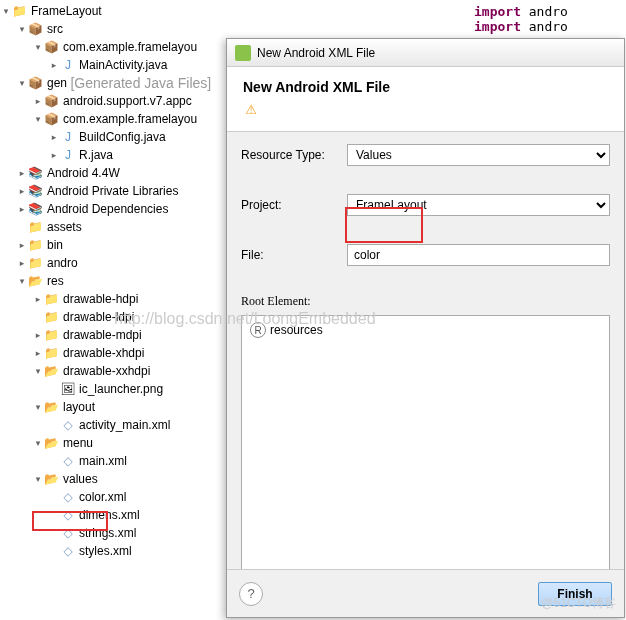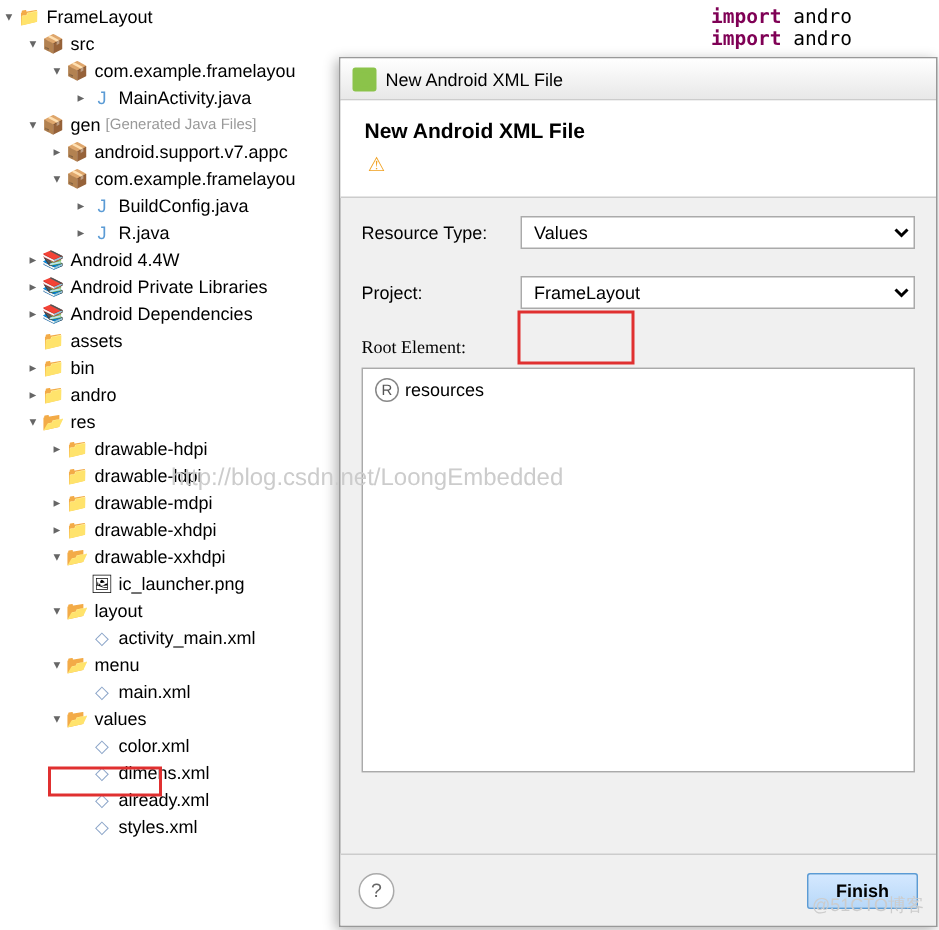--- a/index.html
+++ b/index.html
@@ -8,38 +8,38 @@
     .tree-panel { position: absolute; left: 0; top: 0; width: 226px; height: 620px; background: #fff; padding: 2px 0; }
     .tree-item { display: flex; align-items: center; height: 18px; padding-left: 4px; white-space: nowrap; cursor: default; }
     .expander { width: 12px; height: 12px; display: inline-flex; align-items: center; justify-content: center; font-size: 9px; color: #666; }
     .icon { width: 16px; height: 16px; display: inline-flex; align-items: center; justify-content: center; margin-right: 3px; }
     .folder { color: #d4a84b; }
     .folder-open { color: #d4a84b; }
     .java-icon { color: #5b9bd5; }
     .xml-icon { color: #8aa4c8; }
     .lib-icon { color: #8b6914; }
     .package-icon { color: #c8a050; }
-    .gen-text { color: #999; font-size: 10px; }
+    .gen-text { color: #999; font-size: 14px; }
     .project-icon { color: #a0a0a0; }
     
     .code-bg { position: absolute; right: 0; top: 0; width: 160px; height: 38px; background: #fff; padding: 4px 8px; font-family: Consolas, monospace; font-size: 13px; }
     .kw { color: #7f0055; font-weight: bold; }
     .id-text { color: #000; }
     
     .dialog { position: absolute; left: 226px; top: 38px; width: 399px; height: 580px; background: #f0f0f0; border: 1px solid #999; box-shadow: -2px 2px 8px rgba(0,0,0,0.3); }
     .titlebar { height: 28px; background: linear-gradient(#fff, #e8e8e8); display: flex; align-items: center; padding: 0 8px; border-bottom: 1px solid #ccc; }
     .titlebar-icon { width: 16px; height: 16px; background: #8bc34a; border-radius: 2px; margin-right: 6px; display: flex; align-items: center; justify-content: center; }
     .titlebar-text { font-size: 12px; }
     .header { background: #fff; padding: 12px 16px 14px; border-bottom: 1px solid #ccc; }
     .header h2 { font-size: 14px; font-weight: bold; margin-bottom: 6px; }
     .warning-row { display: flex; align-items: center; gap: 6px; }
     .warn-icon { width: 16px; height: 16px; display: flex; align-items: center; justify-content: center; color: #f0a020; font-size: 13px; }
     
     .form { padding: 12px 14px; }
-    .form-row { display: flex; align-items: center; margin-bottom: 18px; }
+    .form-row { display: flex; align-items: center; margin-bottom: 28px; }
     .form-label { width: 106px; font-size: 12px; }
     .form-input { flex: 1; height: 22px; border: 1px solid #aaa; padding: 2px 6px; font-size: 12px; background: #fff; }
     .form-select { flex: 1; height: 22px; border: 1px solid #aaa; font-size: 12px; background: #fff; padding: 1px 4px; }
     .root-label { margin-bottom: 6px; display: block; font-family: Liberation Serif, serif; }
     .root-list { border: 1px solid #aaa; background: #fff; height: 270px; padding: 4px; }
     .root-item { display: flex; align-items: center; height: 20px; padding: 2px 4px; }
     .root-r { width: 16px; height: 16px; border: 1px solid #888; border-radius: 50%; display: inline-flex; align-items: center; justify-content: center; font-size: 10px; margin-right: 4px; color: #555; }
     
     .buttons { position: absolute; bottom: 0; left: 0; right: 0; height: 48px; border-top: 1px solid #ccc; display: flex; align-items: center; padding: 0 12px; gap: 8px; background: #f0f0f0; }
     .help-btn { width: 24px; height: 24px; border: 1px solid #aaa; border-radius: 50%; background: #fff; color: #666; font-size: 13px; display: flex; align-items: center; justify-content: center; margin-right: auto; }
@@ -191,21 +191,21 @@
       <span>color.xml</span>
     </div>
   <div class="tree-item" style="padding-left:48px">
       <span class="expander"></span>
       <span class="icon xml-icon">◇</span>
       <span>dimens.xml</span>
     </div>
   <div class="tree-item" style="padding-left:48px">
       <span class="expander"></span>
       <span class="icon xml-icon">◇</span>
-      <span>already.xml</span>
+      <span>strings.xml</span>
     </div>
   <div class="tree-item" style="padding-left:48px">
       <span class="expander"></span>
       <span class="icon xml-icon">◇</span>
       <span>styles.xml</span>
     </div>
 </div>
 
 <div class="code-bg">
   <div><span class="kw">import</span> <span class="id-text">andro</span></div>
@@ -229,20 +229,24 @@
   </div>
   <div class="form">
     <div class="form-row">
       <span class="form-label">Resource Type:</span>
       <select class="form-select"><option>Values</option></select>
     </div>
     <div class="form-row">
       <span class="form-label">Project:</span>
       <select class="form-select"><option>FrameLayout</option></select>
     </div>
+    <div class="form-row">
+      <span class="form-label">File:</span>
+      <input class="form-input" value="color" style="">
+    </div>
     <span class="root-label">Root Element:</span>
     <div class="root-list">
       <div class="root-item">
         <span class="root-r">R</span>
         <span>resources</span>
       </div>
     </div>
   </div>
   <div class="buttons">
     <button class="help-btn">?</button>

